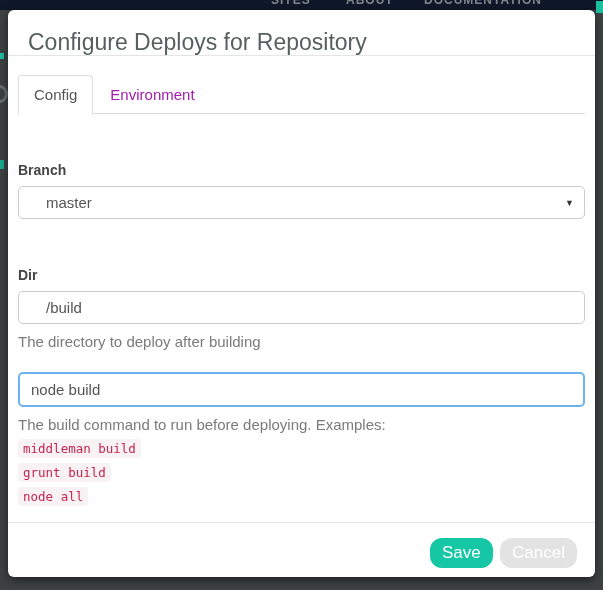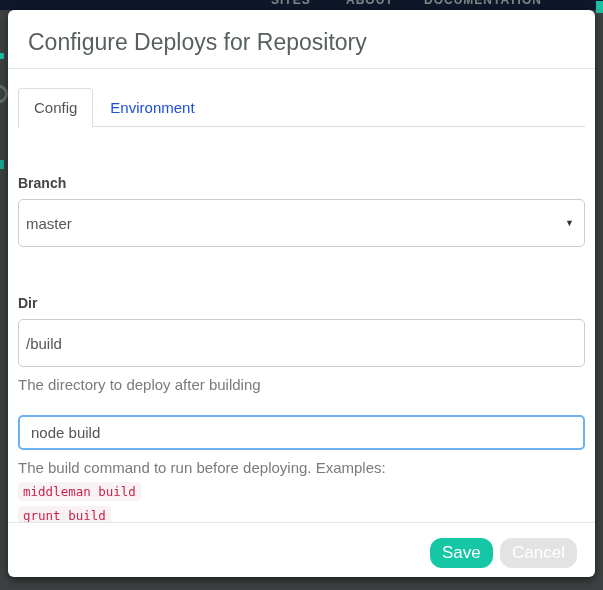--- a/index.html
+++ b/index.html
@@ -34,49 +34,49 @@
     border: 3px solid #8d9494; border-radius: 50%; opacity: .55;
   }
 
   
   .modal {
     position: absolute; left: 8px; top: 10px; width: 587px; height: 567px;
     background: #ffffff; border-radius: 6px;
     box-shadow: 0 3px 9px rgba(0,0,0,.5);
     display: flex; flex-direction: column; z-index: 3;
   }
-  .modal-header { padding: 19px 20px 13px 20px; border-bottom: 1px solid #e5e5e5; }
+  .modal-header { padding: 19px 20px 0 20px; border-bottom: 1px solid #e5e5e5; }
   .modal-title { font-size: 23px; font-weight: 400; color: #575f5f; line-height: 26px; }
 
   .modal-body { flex: 1; padding: 19px 10px 0 10px; overflow: hidden; }
 
   
   .tabs { border-bottom: 1px solid #ddd; height: 39px; }
   .tab {
     display: inline-block; font-size: 15px; line-height: 18px;
     padding: 10px 15px; cursor: pointer; vertical-align: bottom;
   }
   .tab.active {
     color: #555; background: #fff;
     border: 1px solid #ddd; border-bottom: 1px solid #fff;
     border-radius: 4px 4px 0 0; margin-bottom: -1px; position: relative;
   }
-  .tab.inactive { color: #1d4ed8; padding: 10px 17px; }
+  .tab.inactive { color: #a21caf; padding: 10px 17px; }
 
   
   .form-group { margin-top: 21px; }
   .form-group:first-of-type { margin-top: 24px; }
   .control-label {
     display: block; font-size: 14px; font-weight: bold;
     color: #454545; margin-bottom: 8px; margin-top: 48px;
   }
   .form-control {
-    display: block; width: 100%; height: 48px;
+    display: block; width: 100%; height: 33px;
     border: 1px solid #ccc; border-radius: 5px;
-    padding: 6px 7px; font-size: 15px; color: #555;
+    padding: 6px 27px; font-size: 15px; color: #555;
     font-family: "Liberation Sans", sans-serif;
     background: #fff; outline: none;
   }
   .form-control.focused {
     border: 2px solid #6cb2ee; padding: 5px 11px; height: 35px;
   }
   .select-control {
     position: relative; display: flex; align-items: center; cursor: pointer;
   }
   .select-caret {

